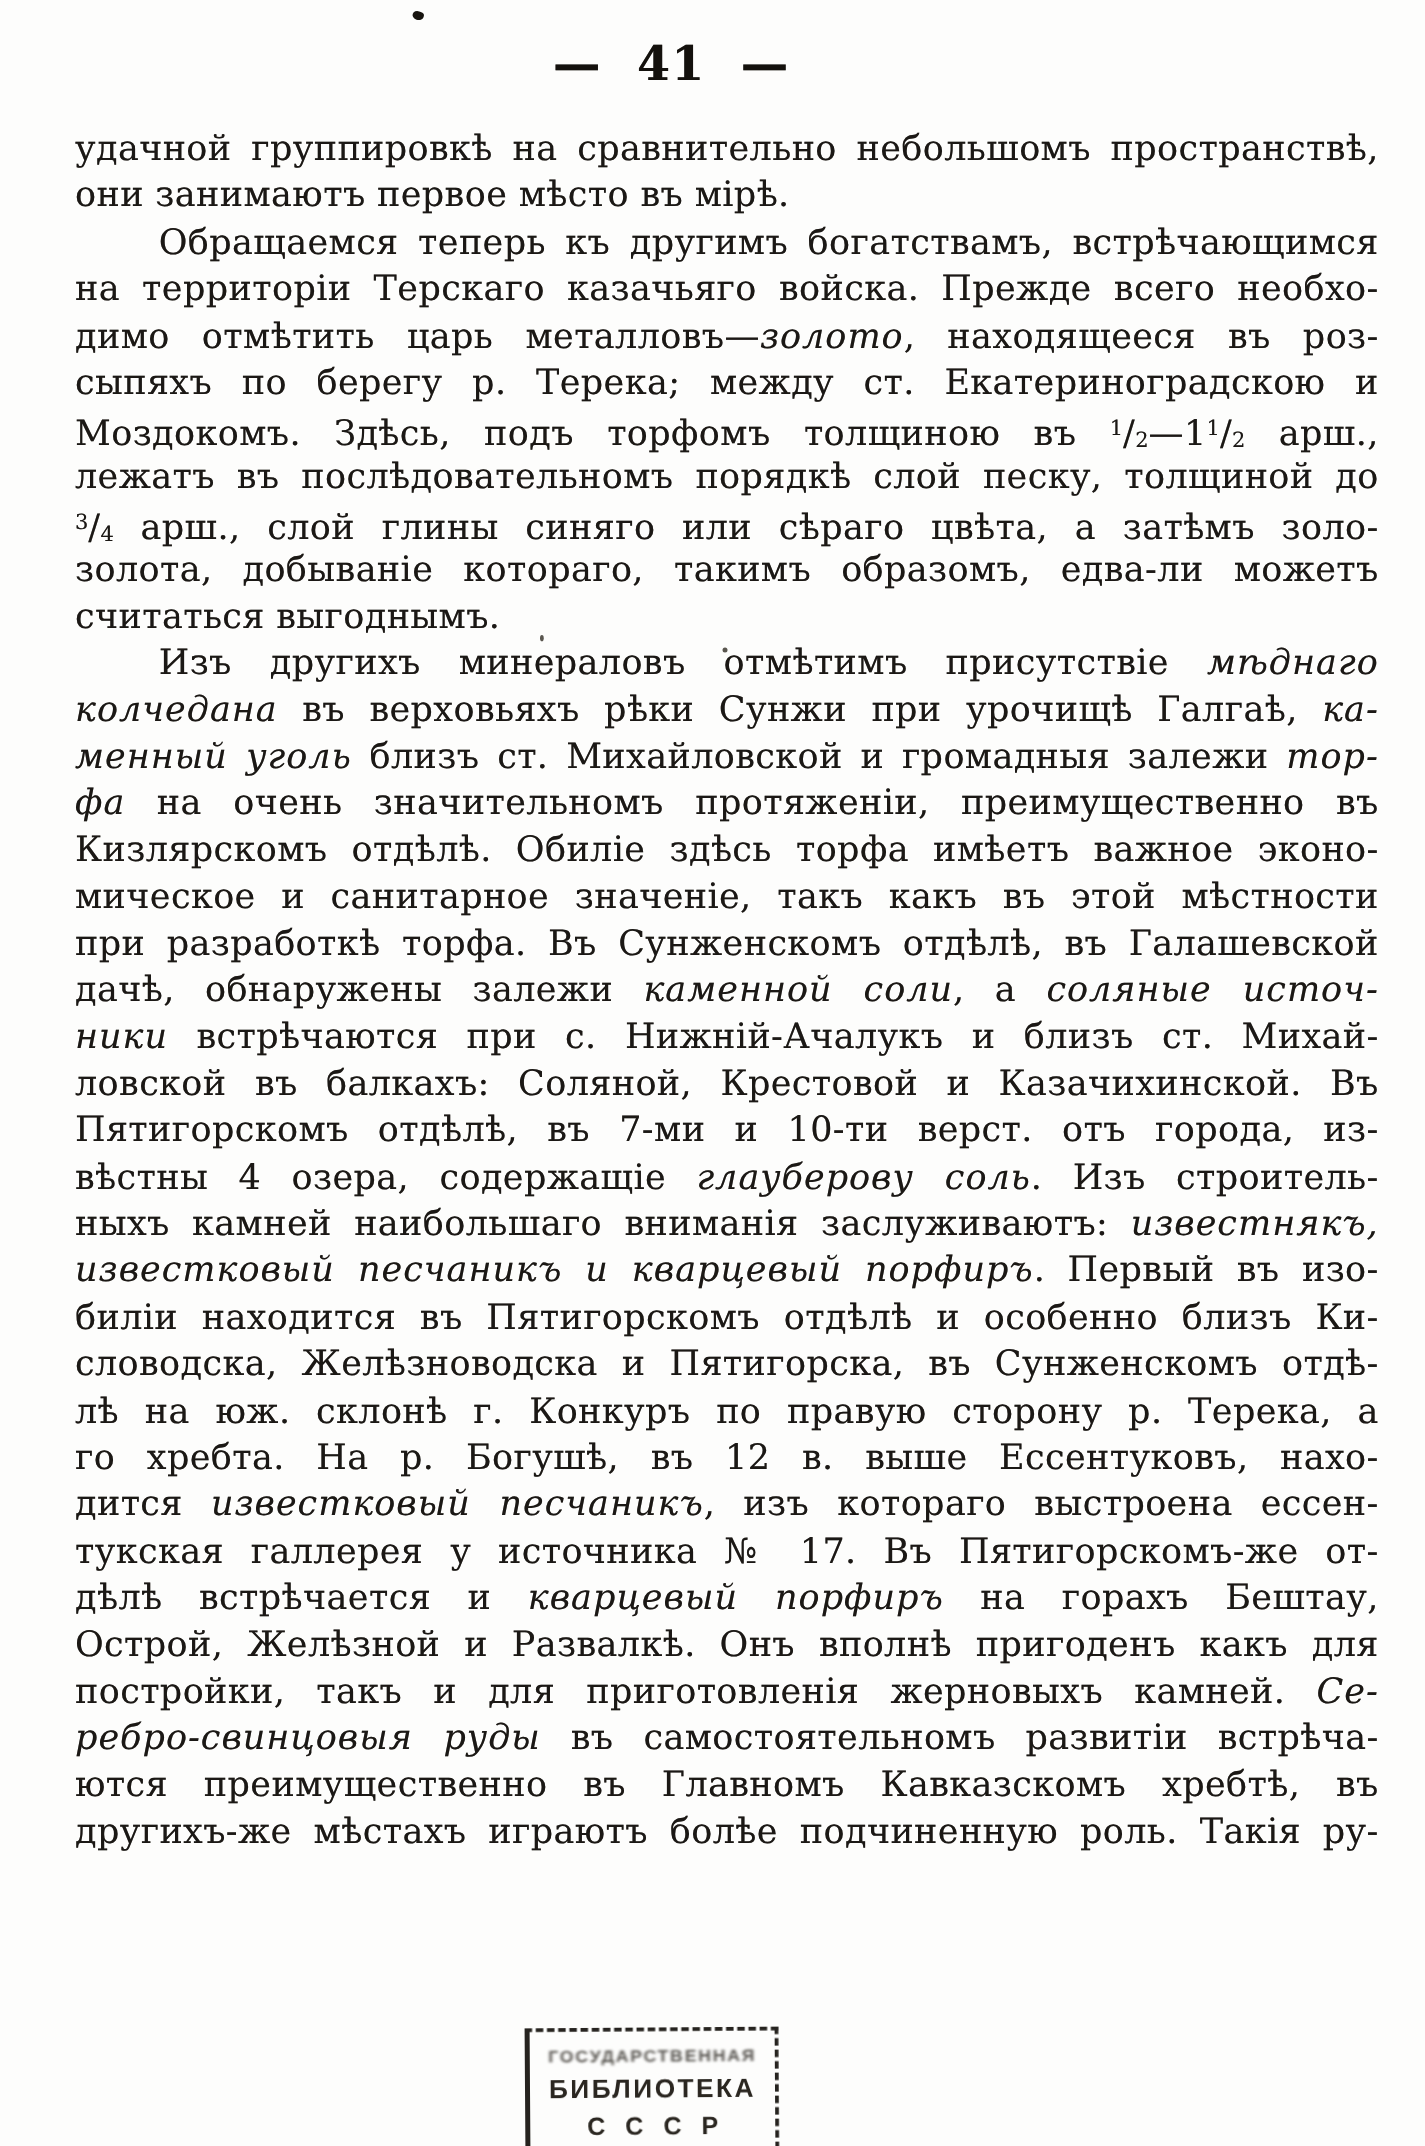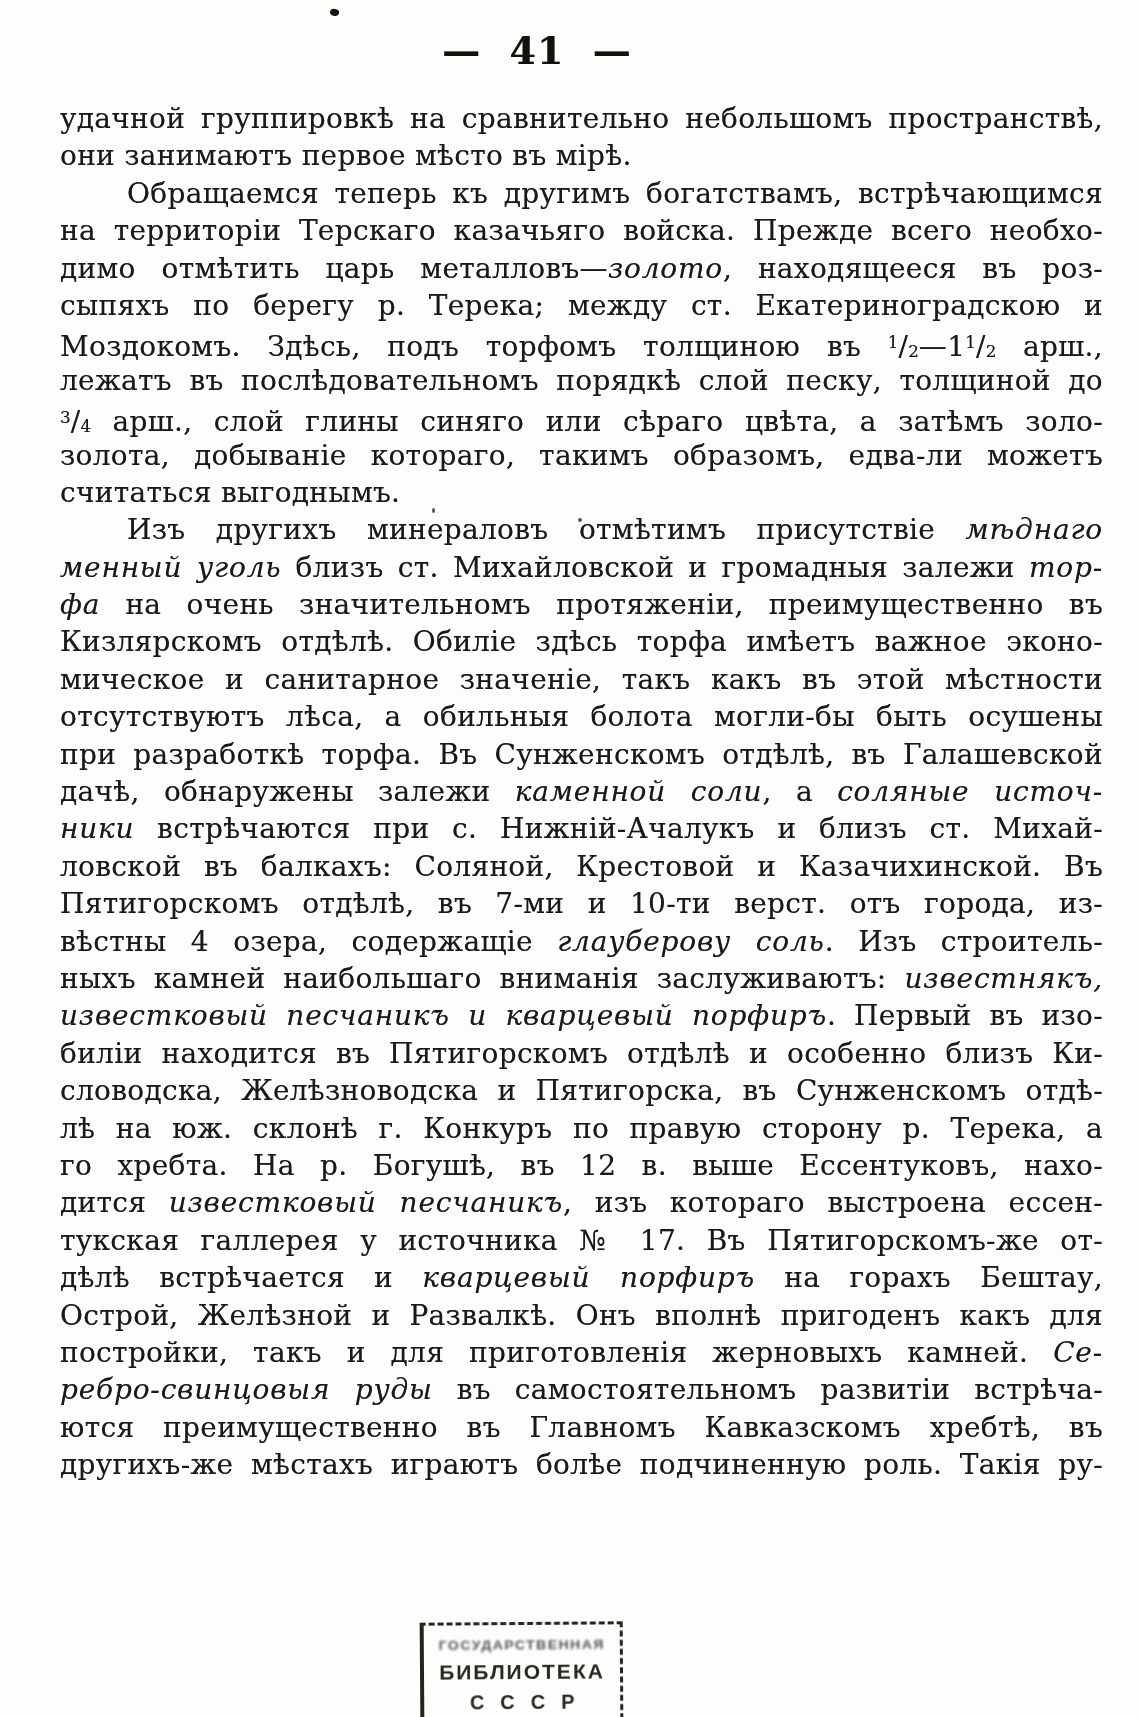--- a/index.html
+++ b/index.html
@@ -75,25 +75,25 @@
       <div class="line ind"><span>Обращаемся теперь къ другимъ богатствамъ, встрѣчающимся</span></div>
       <div class="line"><span>на территоріи Терскаго казачьяго войска. Прежде всего необхо-</span></div>
       <div class="line"><span>димо отмѣтить царь металловъ—</span><span class="it">золото</span><span>, находящееся въ роз-</span></div>
       <div class="line"><span>сыпяхъ по берегу р. Терека; между ст. Екатериноградскою и</span></div>
       <div class="line"><span>Моздокомъ. Здѣсь, подъ торфомъ толщиною въ </span><span class="sup">1</span><span>/</span><span class="sub">2</span><span>—1</span><span class="sup">1</span><span>/</span><span class="sub">2</span><span> арш.,</span></div>
       <div class="line"><span>лежатъ въ послѣдовательномъ порядкѣ слой песку, толщиной до</span></div>
       <div class="line"><span class="sup">3</span><span>/</span><span class="sub">4</span><span> арш., слой глины синяго или сѣраго цвѣта, а затѣмъ золо-</span></div>
       <div class="line"><span>золота, добываніе котораго, такимъ образомъ, едва-ли можетъ</span></div>
       <div class="line last-left"><span>считаться выгоднымъ.</span></div>
       <div class="line ind"><span>Изъ другихъ минераловъ отмѣтимъ присутствіе </span><span class="it">мѣднаго</span></div>
+      <div class="line"><span class="it">колчедана</span><span> въ верховьяхъ рѣки Сунжи при урочищѣ Галгаѣ, </span><span class="it">ка-</span></div>
       <div class="line"><span class="it">менный уголь</span><span> близъ ст. Михайловской и громадныя залежи </span><span class="it">тор-</span></div>
       <div class="line"><span class="it">фа</span><span> на очень значительномъ протяженіи, преимущественно въ</span></div>
       <div class="line"><span>Кизлярскомъ отдѣлѣ. Обиліе здѣсь торфа имѣетъ важное эконо-</span></div>
       <div class="line"><span>мическое и санитарное значеніе, такъ какъ въ этой мѣстности</span></div>
-      <div class="line"><span>отсутствуютъ лѣса, а обильныя болота могли-бы быть осушены</span></div>
       <div class="line"><span>при разработкѣ торфа. Въ Сунженскомъ отдѣлѣ, въ Галашевской</span></div>
       <div class="line"><span>дачѣ, обнаружены залежи </span><span class="it">каменной соли</span><span>, а </span><span class="it">соляные источ-</span></div>
       <div class="line"><span class="it">ники</span><span> встрѣчаются при с. Нижній-Ачалукъ и близъ ст. Михай-</span></div>
       <div class="line"><span>ловской въ балкахъ: Соляной, Крестовой и Казачихинской. Въ</span></div>
       <div class="line"><span>Пятигорскомъ отдѣлѣ, въ 7-ми и 10-ти верст. отъ города, из-</span></div>
       <div class="line"><span>вѣстны 4 озера, содержащіе </span><span class="it">глауберову соль</span><span>. Изъ строитель-</span></div>
       <div class="line"><span>ныхъ камней наибольшаго вниманія заслуживаютъ: </span><span class="it">известнякъ,</span></div>
       <div class="line"><span class="it">известковый песчаникъ и кварцевый порфиръ</span><span>. Первый въ изо-</span></div>
       <div class="line"><span>биліи находится въ Пятигорскомъ отдѣлѣ и особенно близъ Ки-</span></div>
       <div class="line"><span>словодска, Желѣзноводска и Пятигорска, въ Сунженскомъ отдѣ-</span></div>

